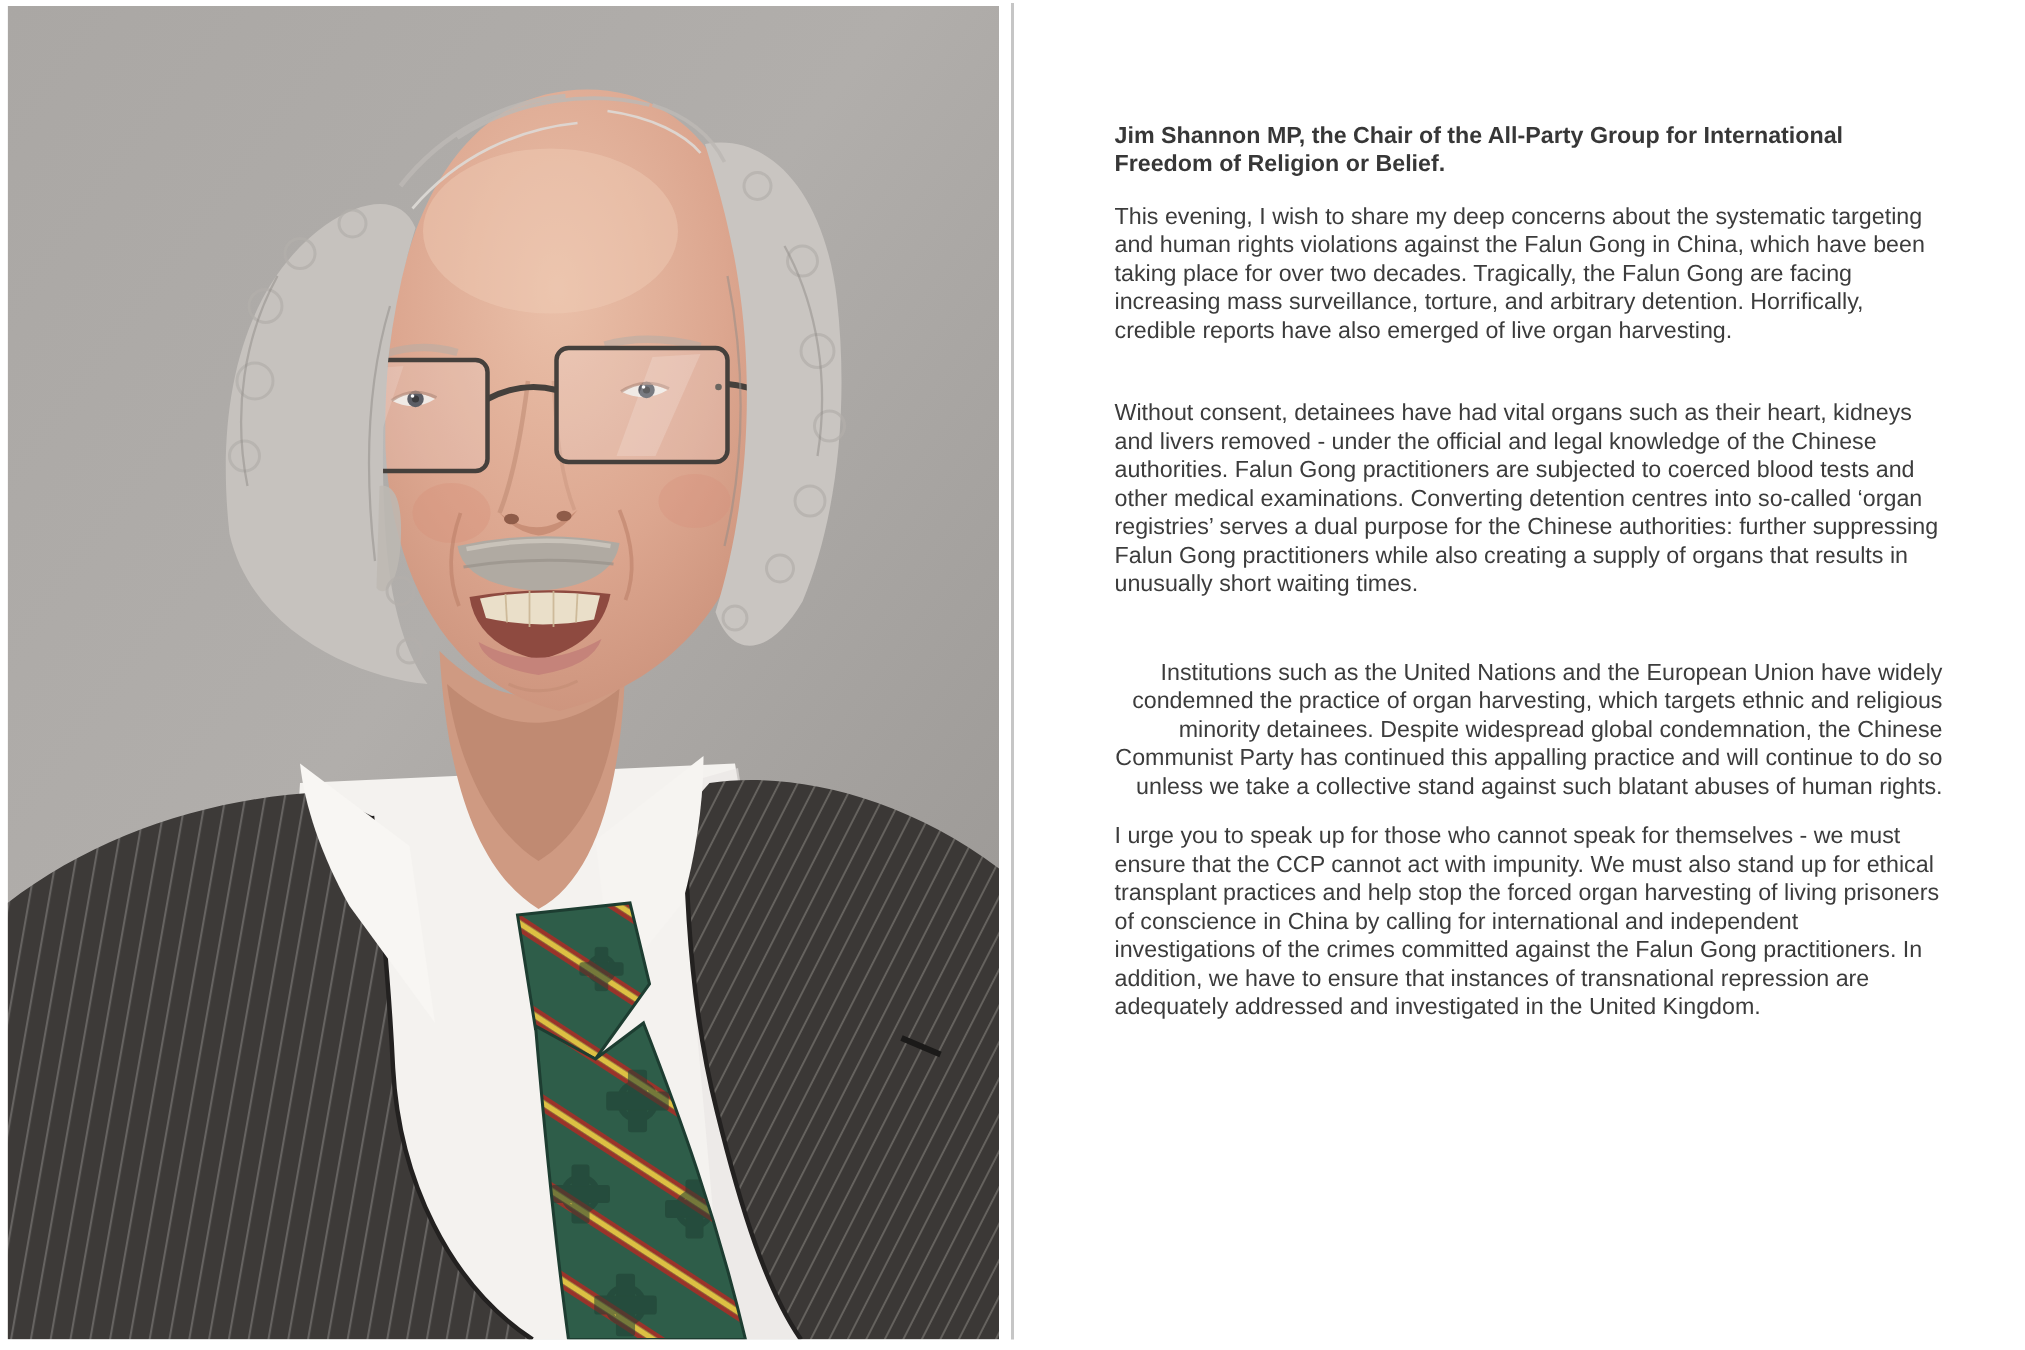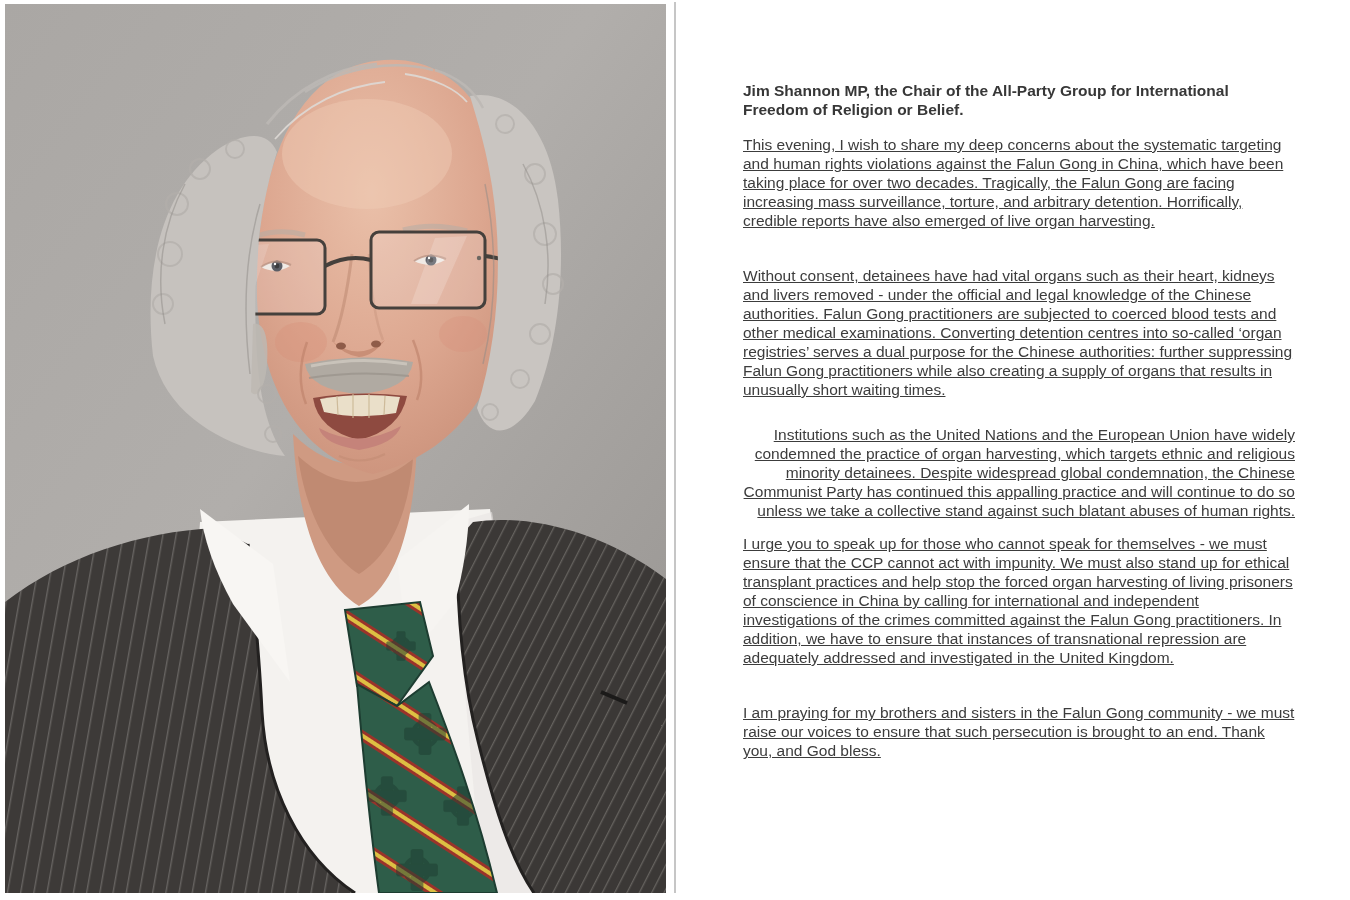--- a/index.html
+++ b/index.html
@@ -4,23 +4,23 @@
 <style>
   html,body{margin:0;padding:0;background:#ffffff;width:1350px;height:900px;overflow:hidden;}
   .stage{position:relative;width:1350px;height:900px;background:#ffffff;font-family:"Liberation Sans","DejaVu Sans",sans-serif;}
   .photo-frame{position:absolute;left:0;top:0;width:672px;height:900px;background:#ffffff;}
   .photo{position:absolute;left:5px;top:4px;width:661px;height:889px;overflow:hidden;}
   .photo svg{display:block;width:661px;height:889px;}
   .divider{position:absolute;left:674px;top:2px;width:2px;height:891px;background:#c6c6c6;}
   .text-panel{position:absolute;left:676px;top:0;width:674px;height:900px;background:#ffffff;}
   .content{position:absolute;left:67px;top:81px;width:552px;color:#3c3c3c;font-size:15.5px;line-height:19px;}
   .heading{font-weight:700;color:#373737;margin:0 0 16px 0;}
-  .para{margin:0;text-decoration:underline;}
+  .para{margin:0;}
   .p1{margin-bottom:36px;}
-  .p2{margin-bottom:26px;}
+  .p2{margin-bottom:40px;}
   .p3{margin-bottom:14px;text-align:right;}
   .p4{margin-bottom:36px;}
   .p5{margin-bottom:0;}
 </style>
 </head>
 <body>
 
 <div class="stage">
 
   <div class="photo-frame">
@@ -185,17 +185,16 @@
 
   <div class="divider"></div>
 
   <div class="text-panel">
     <div class="content">
       <p class="heading">Jim Shannon MP, the Chair of the All-Party Group for International Freedom of Religion or Belief.</p>
       <p class="para p1">This evening, I wish to share my deep concerns about the systematic targeting and human rights violations against the Falun Gong in China, which have been taking place for over two decades. Tragically, the Falun Gong are facing increasing mass surveillance, torture, and arbitrary detention. Horrifically, credible reports have also emerged of live organ harvesting.</p>
       <p class="para p2">Without consent, detainees have had vital organs such as their heart, kidneys and livers removed - under the official and legal knowledge of the Chinese authorities. Falun Gong practitioners are subjected to coerced blood tests and other medical examinations. Converting detention centres into so-called ‘organ registries’ serves a dual purpose for the Chinese authorities: further suppressing Falun Gong practitioners while also creating a supply of organs that results in unusually short waiting times.</p>
       <p class="para p3">Institutions such as the United Nations and the European Union have widely condemned the practice of organ harvesting, which targets ethnic and religious minority detainees. Despite widespread global condemnation, the Chinese Communist Party has continued this appalling practice and will continue to do so unless we take a collective stand against such blatant abuses of human rights.</p>
       <p class="para p4">I urge you to speak up for those who cannot speak for themselves - we must ensure that the CCP cannot act with impunity. We must also stand up for ethical transplant practices and help stop the forced organ harvesting of living prisoners of conscience in China by calling for international and independent investigations of the crimes committed against the Falun Gong practitioners. In addition, we have to ensure that instances of transnational repression are adequately addressed and investigated in the United Kingdom.</p>
-      <p class="para p5">I am praying for my brothers and sisters in the Falun Gong community - we must raise our voices to ensure that such persecution is brought to an end. Thank you, and God bless.</p>
     </div>
   </div>
 
 </div>
 
 </body></html>

